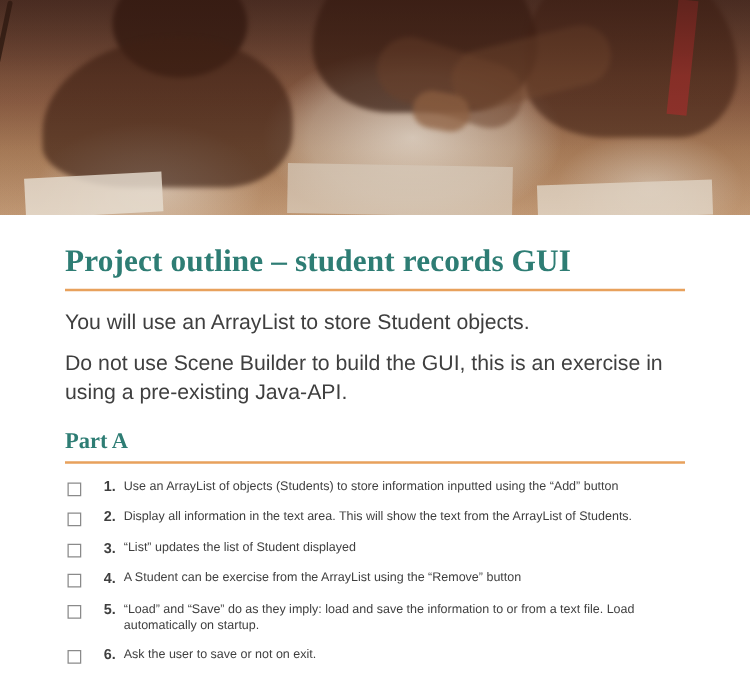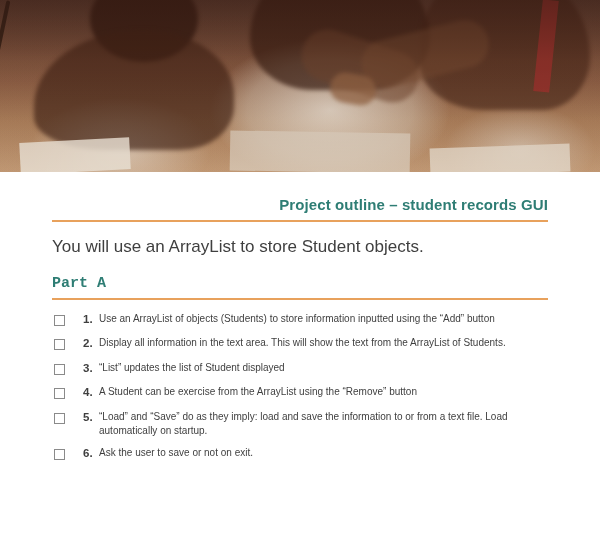--- a/index.html
+++ b/index.html
@@ -58,50 +58,49 @@
   .paper-c { position:absolute; left: 430px; top: 146px; width: 140px; height: 28px; background: rgba(230,221,208,0.8); transform: rotate(-2deg); }
   .stripe-red { position: absolute; right: 46px; top: 0; width: 16px; height: 92px; background: rgba(166,46,46,0.75); transform: rotate(6deg); }
 
   
   .doc {
     padding: 0 52px;
     box-sizing: border-box;
   }
 
   .h1 {
-    font-family: Liberation Sans, sans-serif;
+    font-family: Liberation Serif, serif;
     font-weight: bold;
-    font-size: 15px;
+    font-size: 25px;
     color: #2e7d74;
     margin: 24px 0 0 0;
     letter-spacing: 0.1px;
-    text-align: right;
   }
   .rule {
     height: 2px;
     background: #e8a15c;
     margin-top: 7px;
     margin-bottom: 14px;
   }
   .rule-h2 {
     height: 2px;
     background: #e8a15c;
     margin-top: 6px;
     margin-bottom: 12px;
   }
   .para {
     font-size: 17px;
     line-height: 1.35;
     margin: 0 0 10px 0;
     color: #3f3f3f;
   }
   .h2 {
-    font-family: Liberation Mono, monospace;
+    font-family: Liberation Serif, serif;
     font-weight: bold;
-    font-size: 15px;
+    font-size: 18px;
     color: #2e7d74;
     margin: 16px 0 0 0;
   }
 
   
   ol.checklist {
     list-style: none;
     margin: 0;
     padding: 0;
   }
@@ -154,20 +153,21 @@
   <div class="stripe-red"></div>
   <div class="hero-shade"></div>
 </div>
 
 <div class="doc">
 
   <h1 class="h1">Project outline – student records GUI</h1>
   <div class="rule"></div>
 
   <p class="para">You will use an ArrayList to store Student objects.</p>
+  <p class="para">Do not use Scene Builder to build the GUI, this is an exercise in using a pre-existing Java-API.</p>
 
   <h2 class="h2">Part A</h2>
   <div class="rule-h2"></div>
 
   <ol class="checklist">
     <li class="item">
       <span class="checkbox"></span>
       <span class="num">1.</span>
       <span class="item-text">Use an ArrayList of objects (Students) to store information inputted using the “Add” button</span>
     </li>

